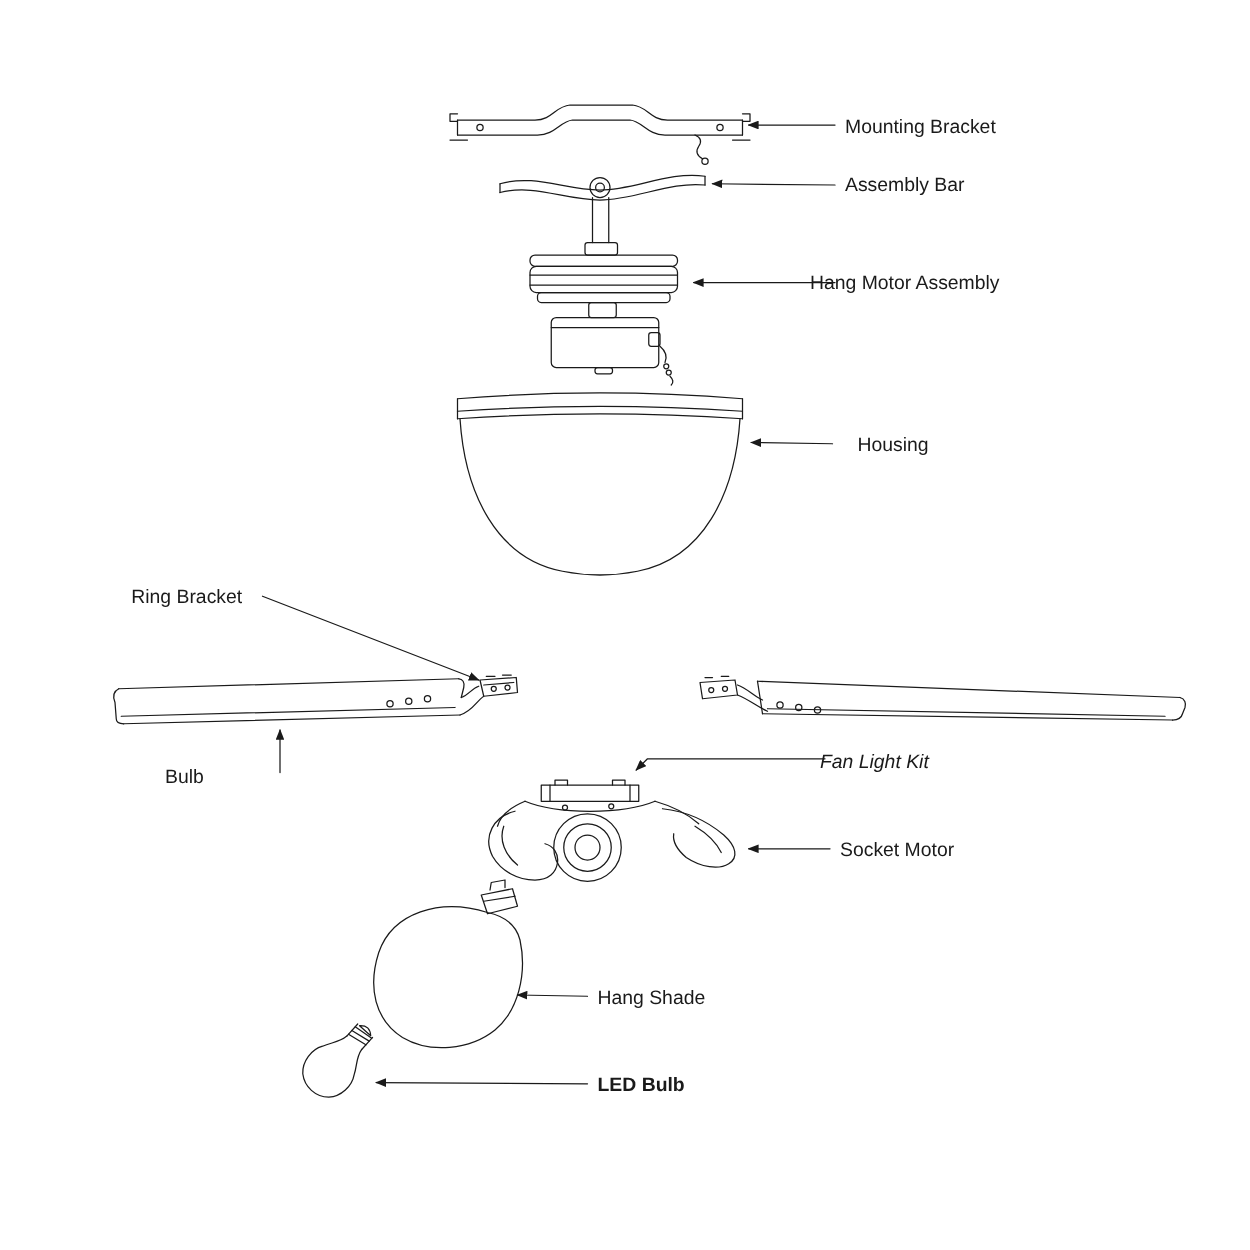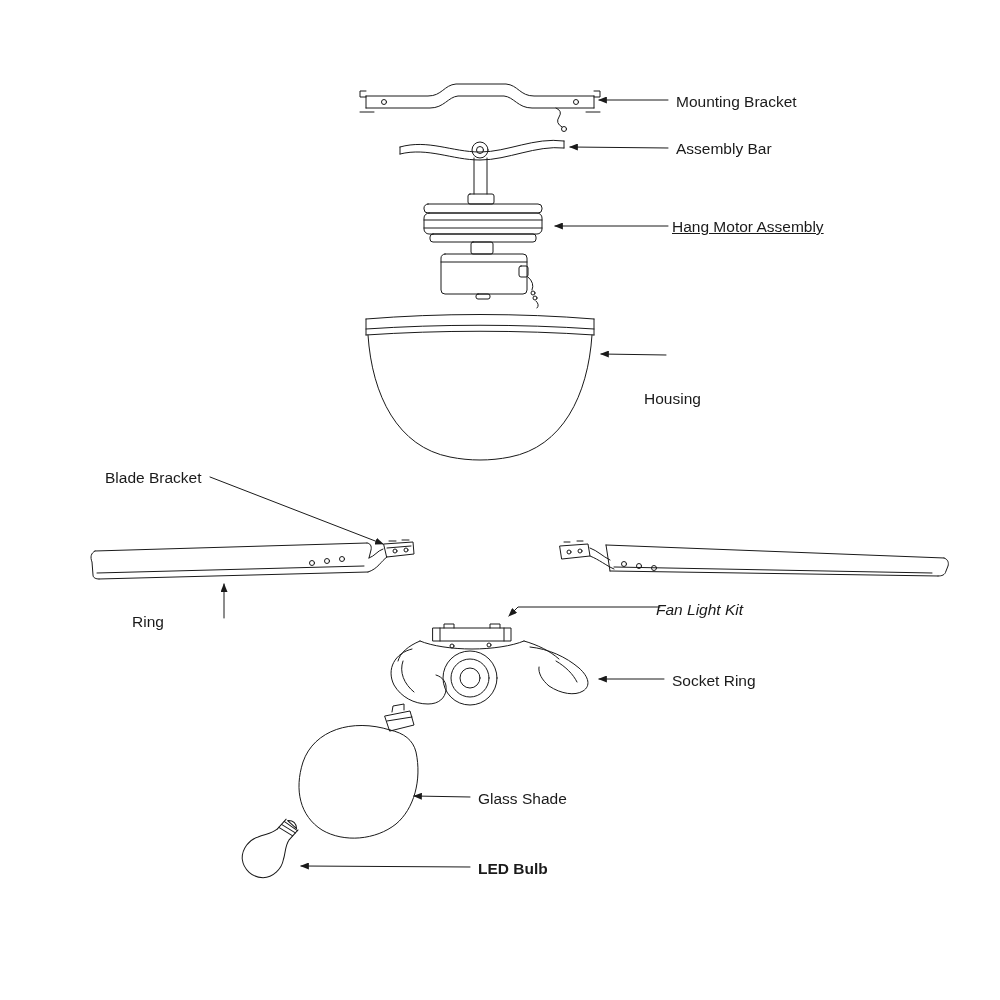--- a/index.html
+++ b/index.html
@@ -163,22 +163,22 @@
       <path d="M224,618 L224,584" marker-end="url(#arrow)"></path>
       <path d="M660,607 L518,607 L509,616" marker-end="url(#arrow)"></path>
       <path d="M664,679 L599,679" marker-end="url(#arrow)"></path>
       <path d="M470,797 L414,796" marker-end="url(#arrow)"></path>
       <path d="M470,867 L301,866" marker-end="url(#arrow)"></path>
     </g>
   </svg>
 
   <div class="label" style="left:676px; top:92px;">Mounting Bracket</div>
   <div class="label" style="left:676px; top:139px;">Assembly Bar</div>
-  <div class="label" style="left:672px; top:217px;text-decoration:underline;">Hang Motor Assembly</div>
-  <div class="label" style="left:644px; top:347px;margin-top:42px;">Housing</div>
-  <div class="label" style="left:105px; top:468px;">Blade Bracket</div>
-  <div class="label" style="left:132px; top:612px;">Ring</div>
+  <div class="label" style="left:648px; top:217px;">Hang Motor Assembly</div>
+  <div class="label" style="left:686px; top:347px;">Housing</div>
+  <div class="label" style="left:105px; top:468px;">Ring Bracket</div>
+  <div class="label" style="left:132px; top:612px;">Bulb</div>
   <div class="label" style="left:656px; top:600px;font-style:italic;">Fan Light Kit</div>
-  <div class="label" style="left:672px; top:671px;">Socket Ring</div>
-  <div class="label" style="left:478px; top:789px;">Glass Shade</div>
+  <div class="label" style="left:672px; top:671px;">Socket Motor</div>
+  <div class="label" style="left:478px; top:789px;">Hang Shade</div>
   <div class="label" style="left:478px; top:859px;font-weight:bold;">LED Bulb</div>
 
 </div>
 
 </body></html>

